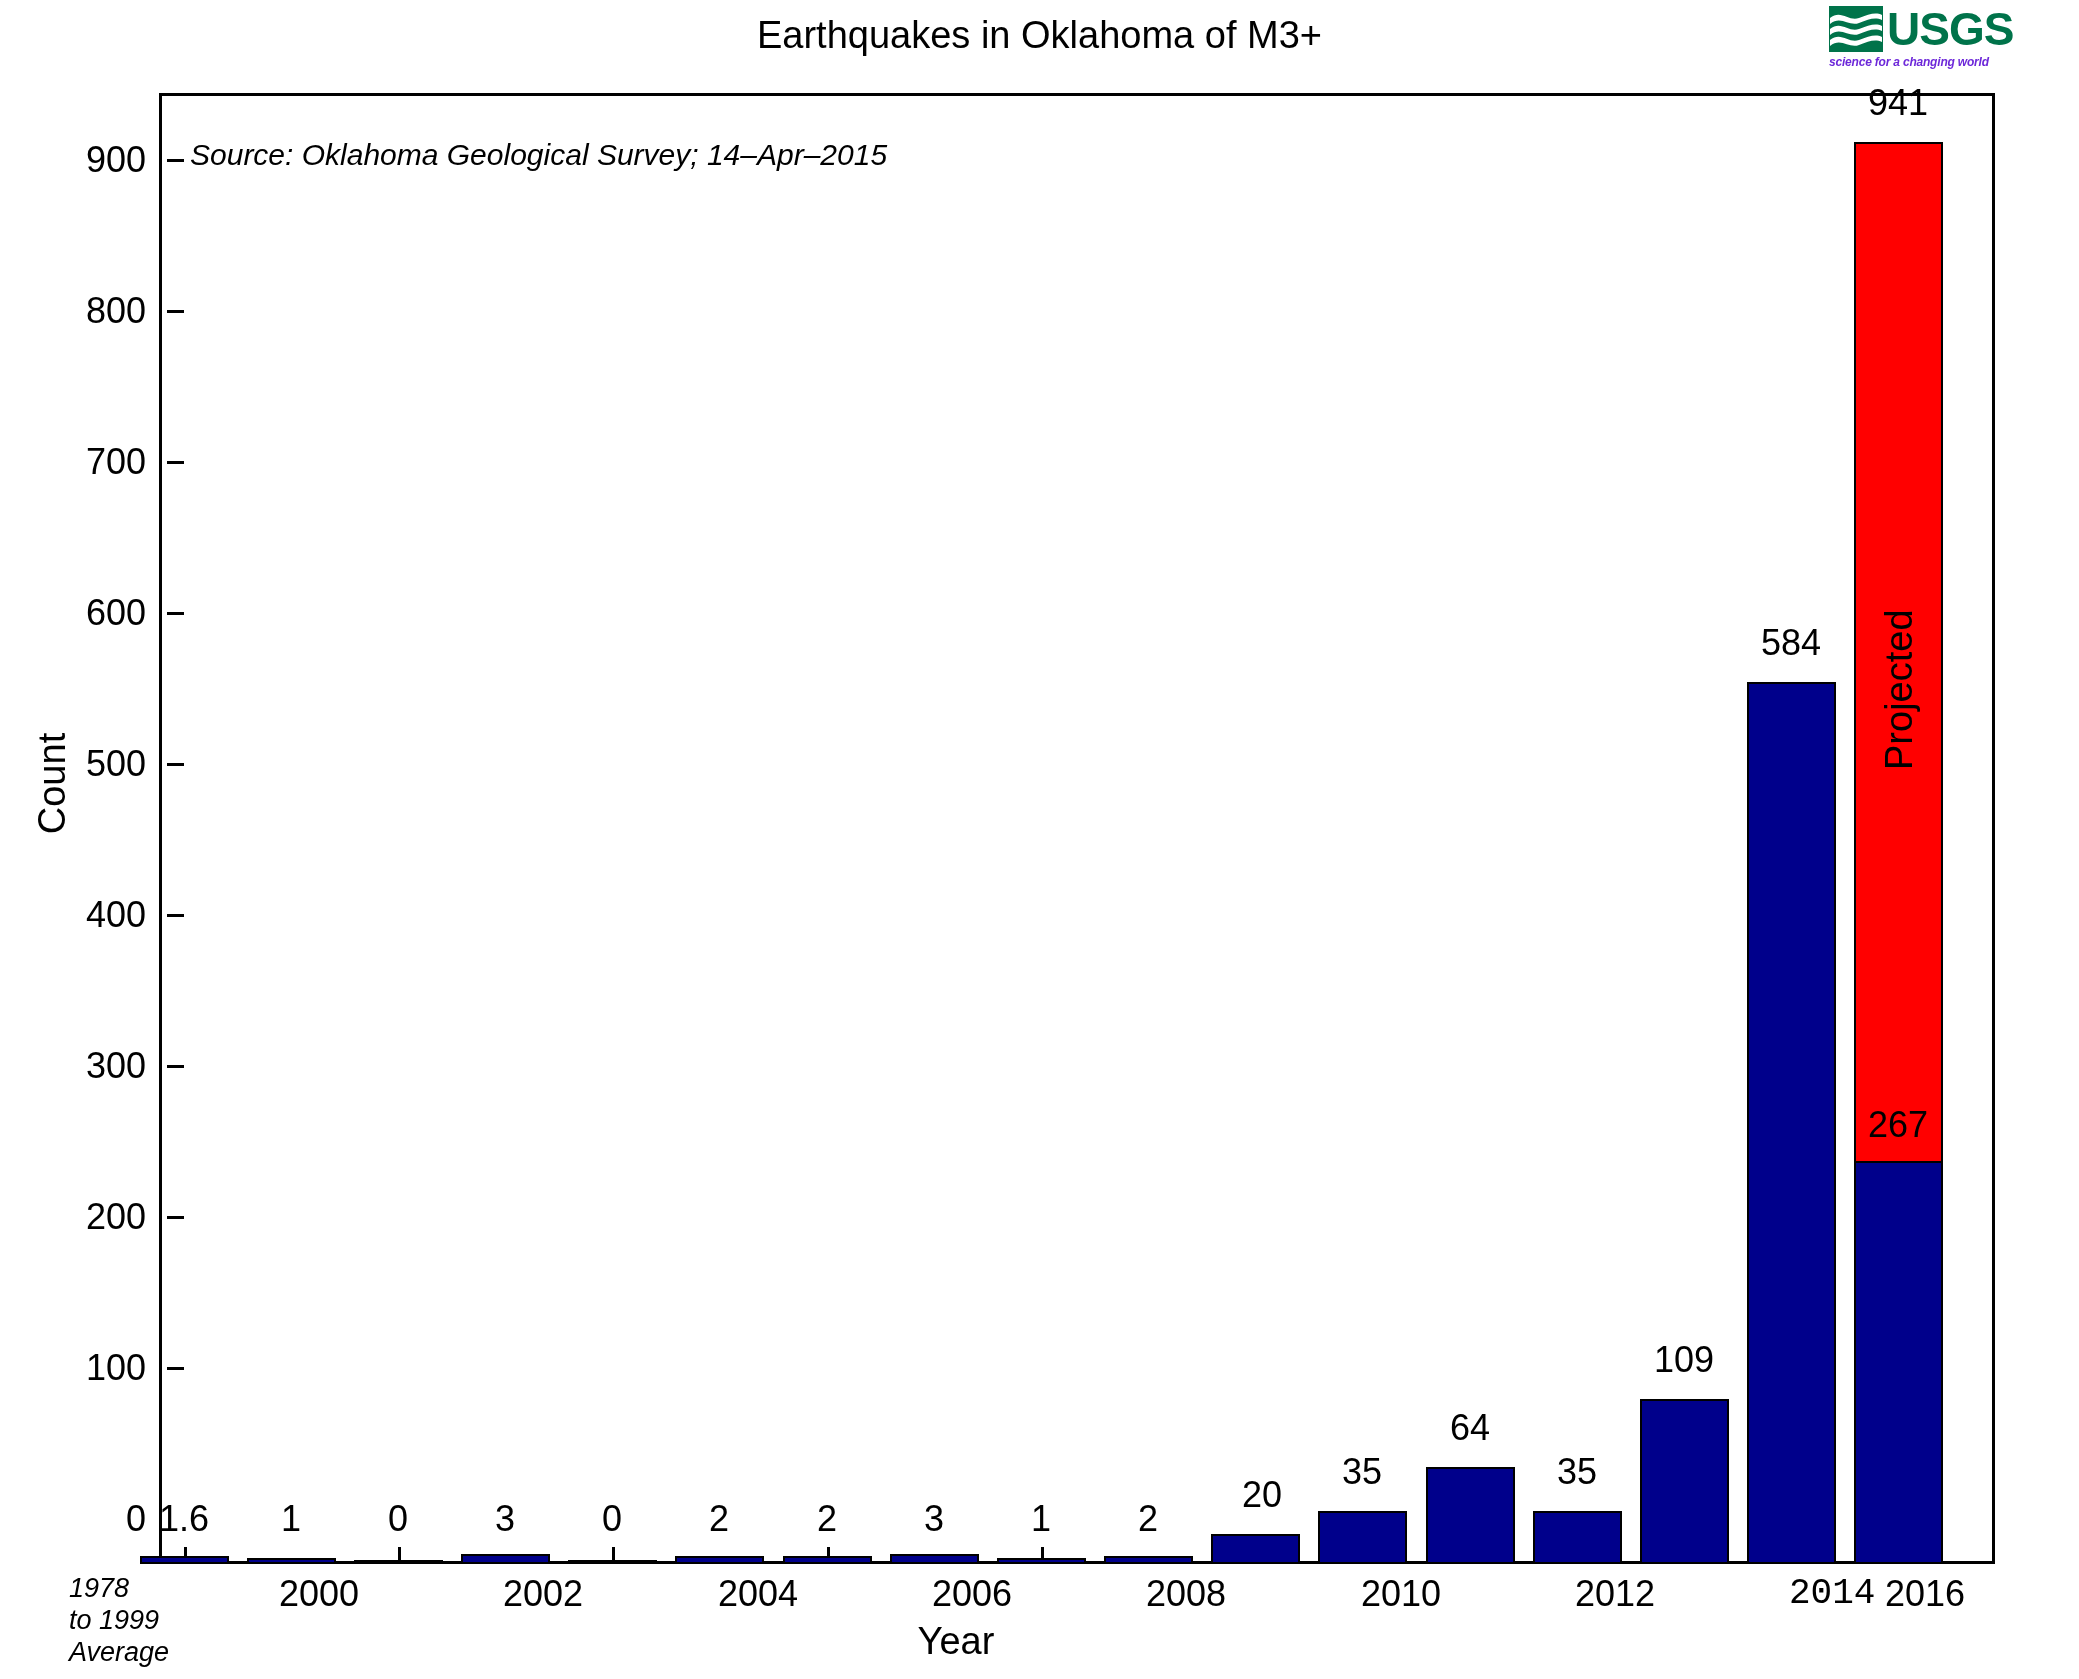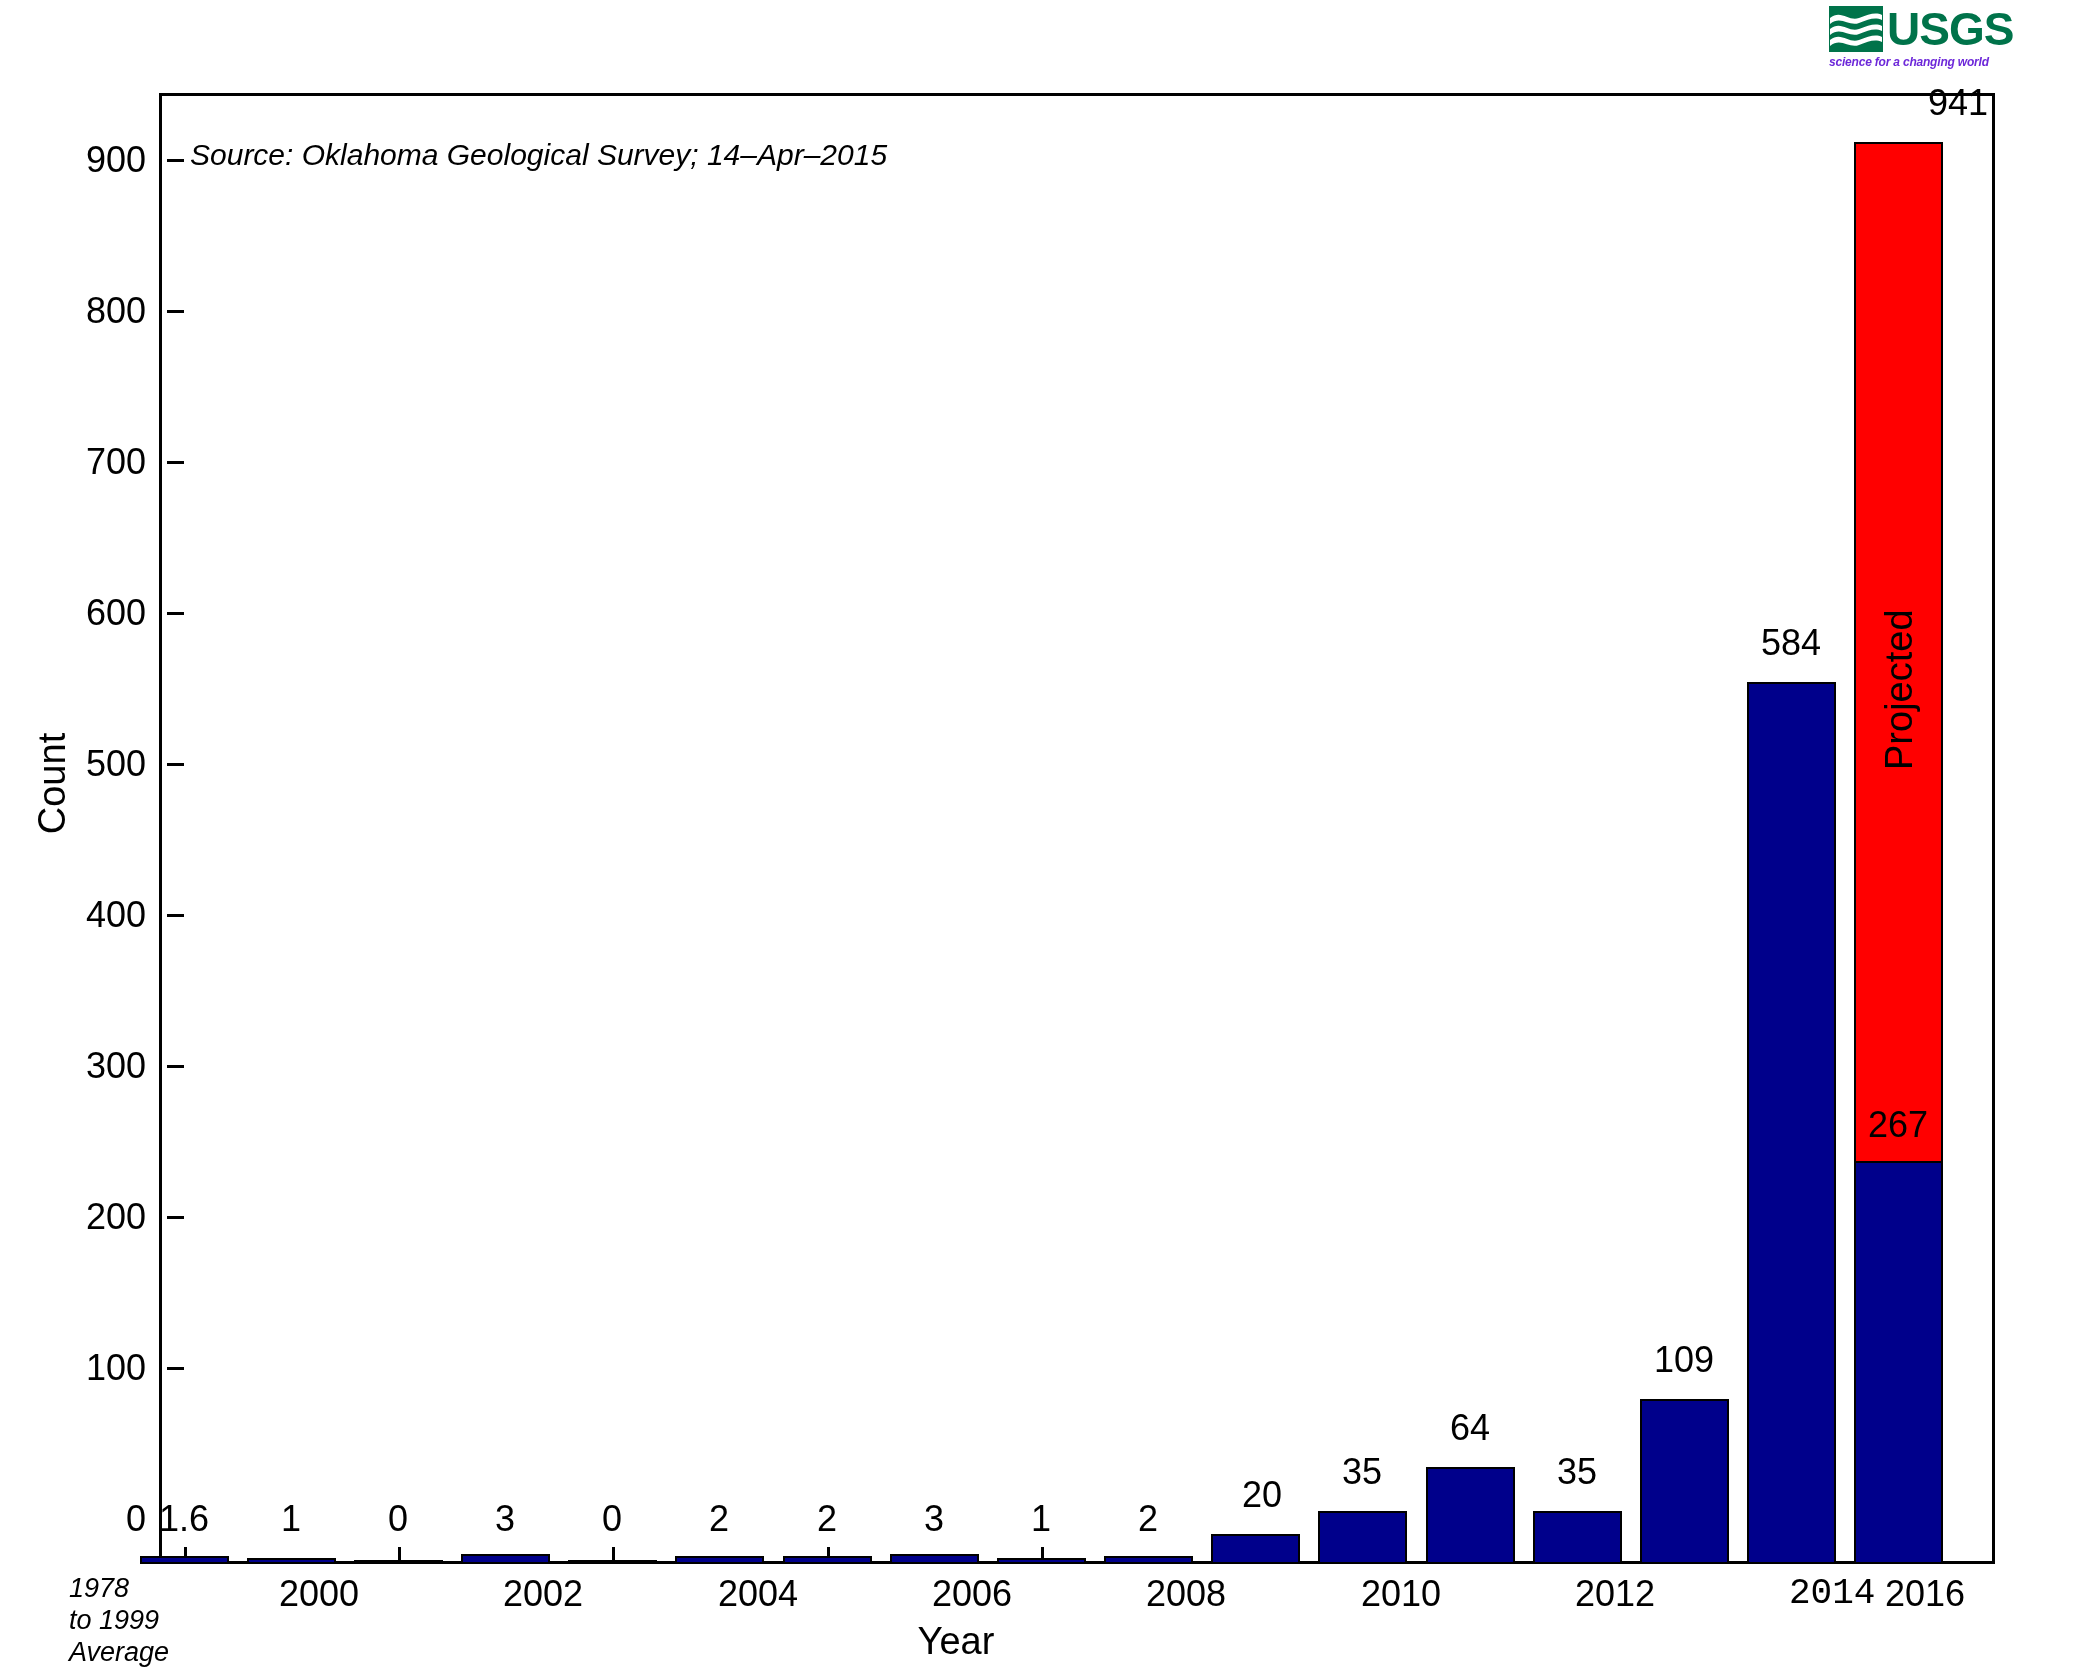--- a/index.html
+++ b/index.html
@@ -180,20 +180,21 @@
     white-space: nowrap;
     transform: rotate(-90deg);
     transform-origin: left top;
   }
 </style>
 </head>
 <body>
 
 <div id="figure">
 
+  <div id="chart-title">Earthquakes in Oklahoma of M3+</div>
 
   <div id="usgs-logo">
     <div class="logo-row">
       <svg id="usgs-wave" viewBox="0 0 54 46">
         <rect x="0" y="0" width="54" height="46" fill="#00734a"></rect>
         <path d="M1,12 C12,3 20,16 30,12 C40,8 47,6 53,9 L53,14 C46,11 40,13 30,17 C20,21 12,9 1,18 Z" fill="#ffffff"></path>
         <path d="M1,23 C12,14 20,27 30,23 C40,19 47,17 53,20 L53,25 C46,22 40,24 30,28 C20,32 12,20 1,29 Z" fill="#ffffff"></path>
         <path d="M1,34 C12,25 20,38 30,34 C40,30 47,28 53,31 L53,36 C46,33 40,35 30,39 C20,43 12,31 1,40 Z" fill="#ffffff"></path>
       </svg>
       <div id="usgs-word">USGS</div>
@@ -320,19 +321,19 @@
     <div class="bar-value" style="left:1487px; top:1454px;">35</div>
 
     <div class="bar" style="left:1640px; top:1399px; width:89px; height:165px; background:#00008B;"></div>
     <div class="bar-value" style="left:1594px; top:1342px;">109</div>
 
     <div class="bar" style="left:1747px; top:682px; width:89px; height:882px; background:#00008B;"></div>
     <div class="bar-value" style="left:1701px; top:625px;">584</div>
 
     <div class="bar" style="left:1854px; top:142px; width:89px; height:1422px; background:#FF0000;"></div>
     <div class="bar" style="left:1854px; top:1161px; width:89px; height:403px; background:#00008B;"></div>
-    <div class="bar-value" style="left:1808px; top:85px;text-align:right;">941</div>
+    <div class="bar-value" style="left:1808px; top:85px;">941</div>
     <div class="bar-inner-value" style="left:1808px; top:1107px;">267</div>
     <div id="projected-label" style="left:1880px; top:770px;">Projected</div>
 
   </div>
 
 </div>
 
 </body></html>

